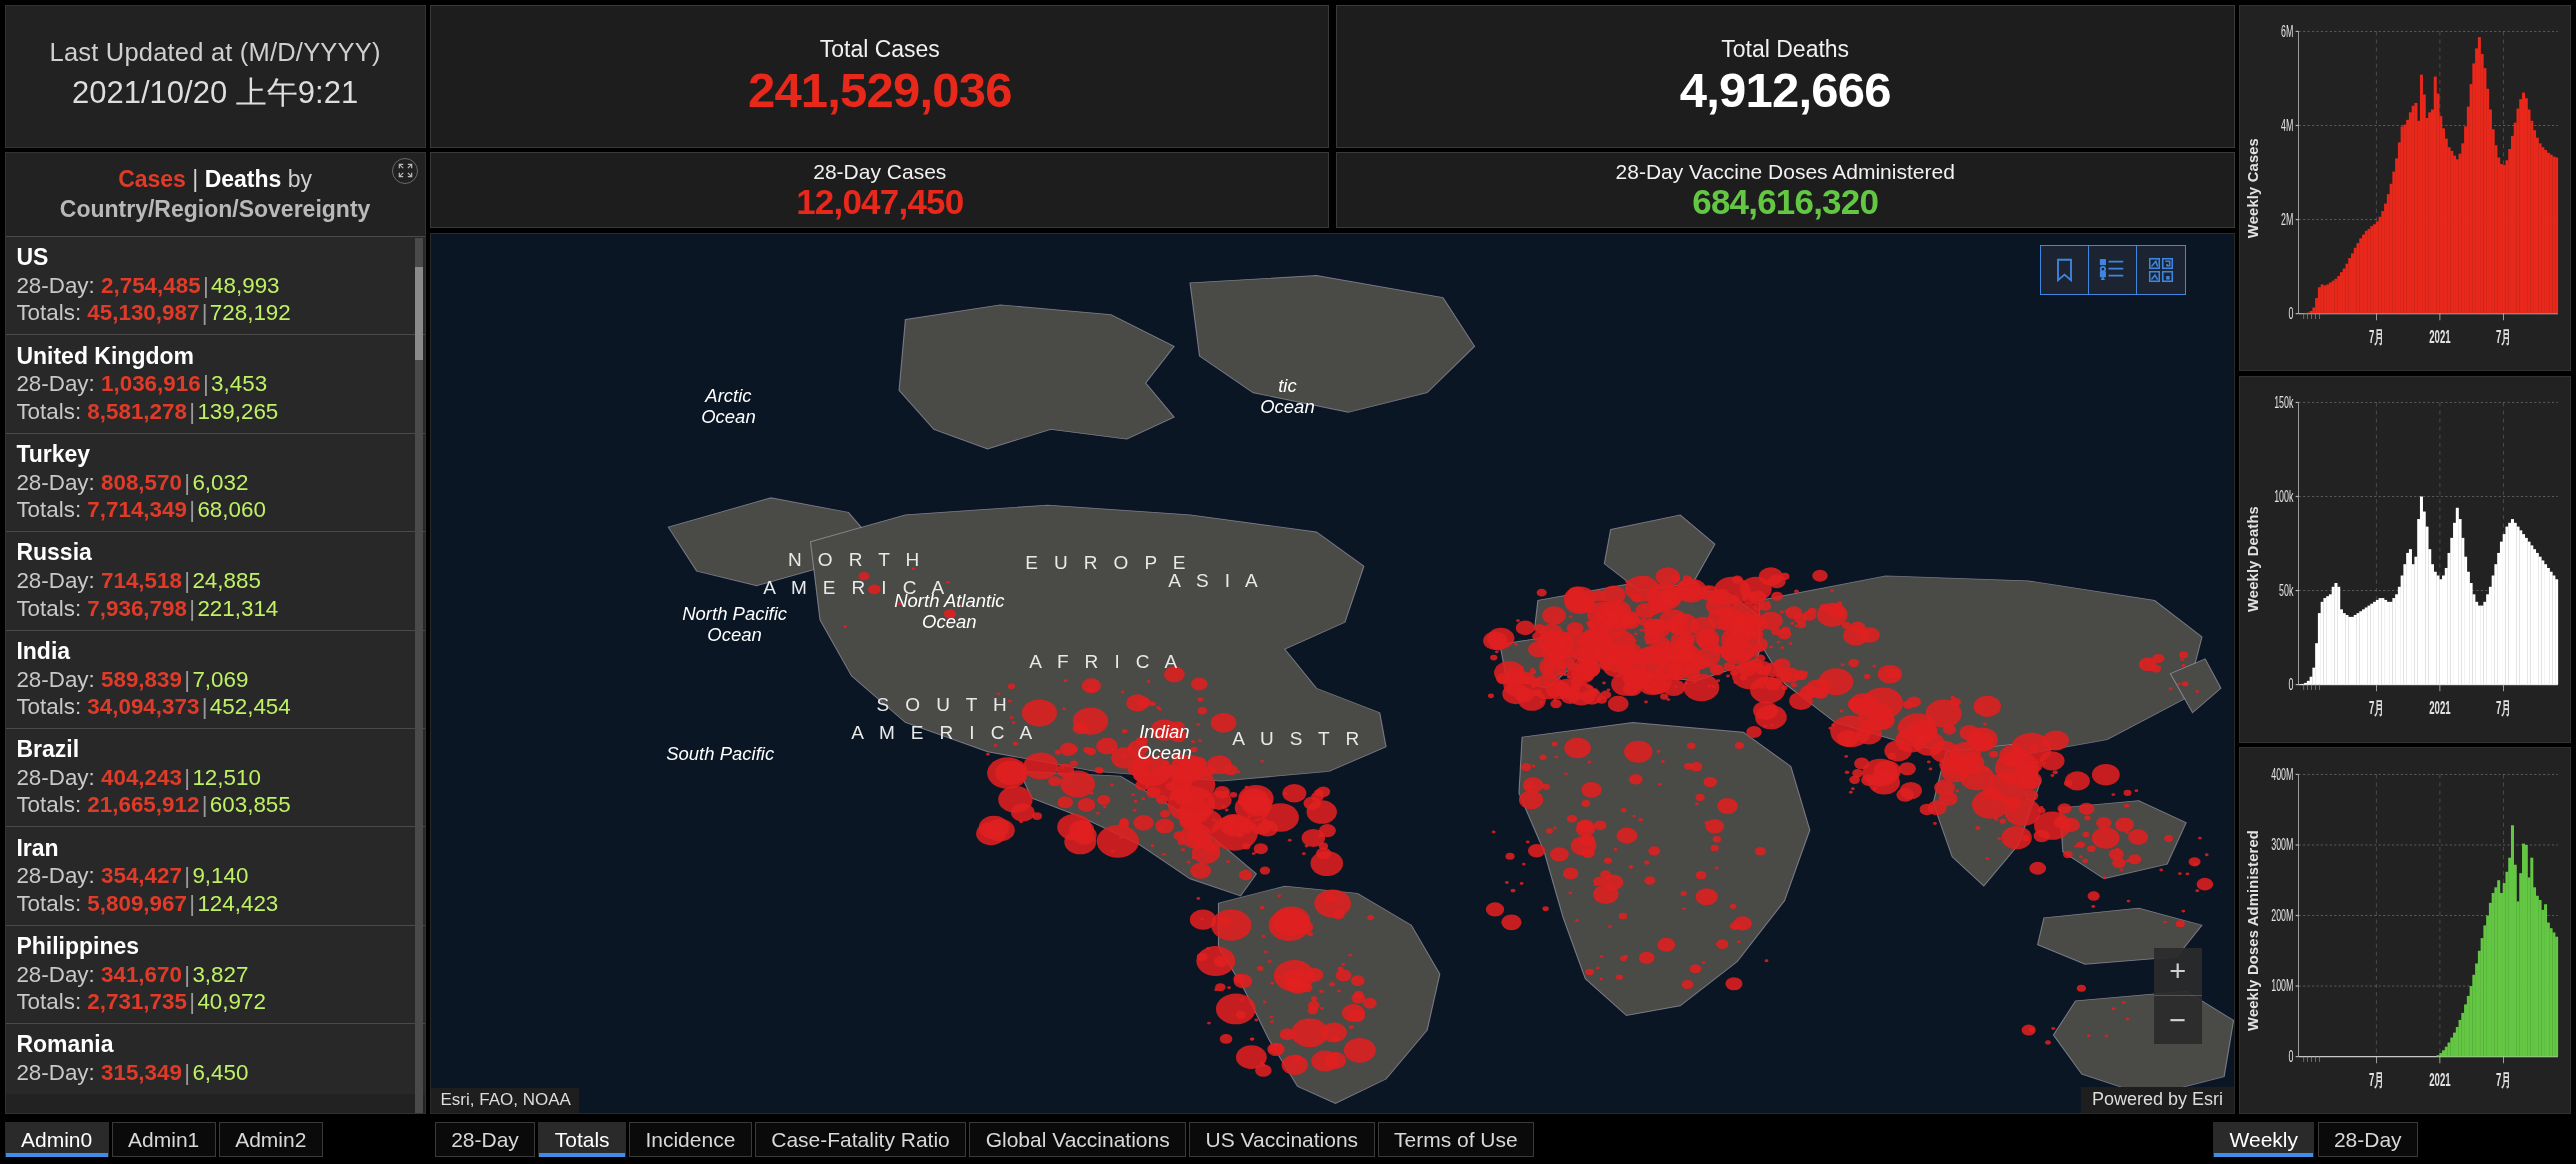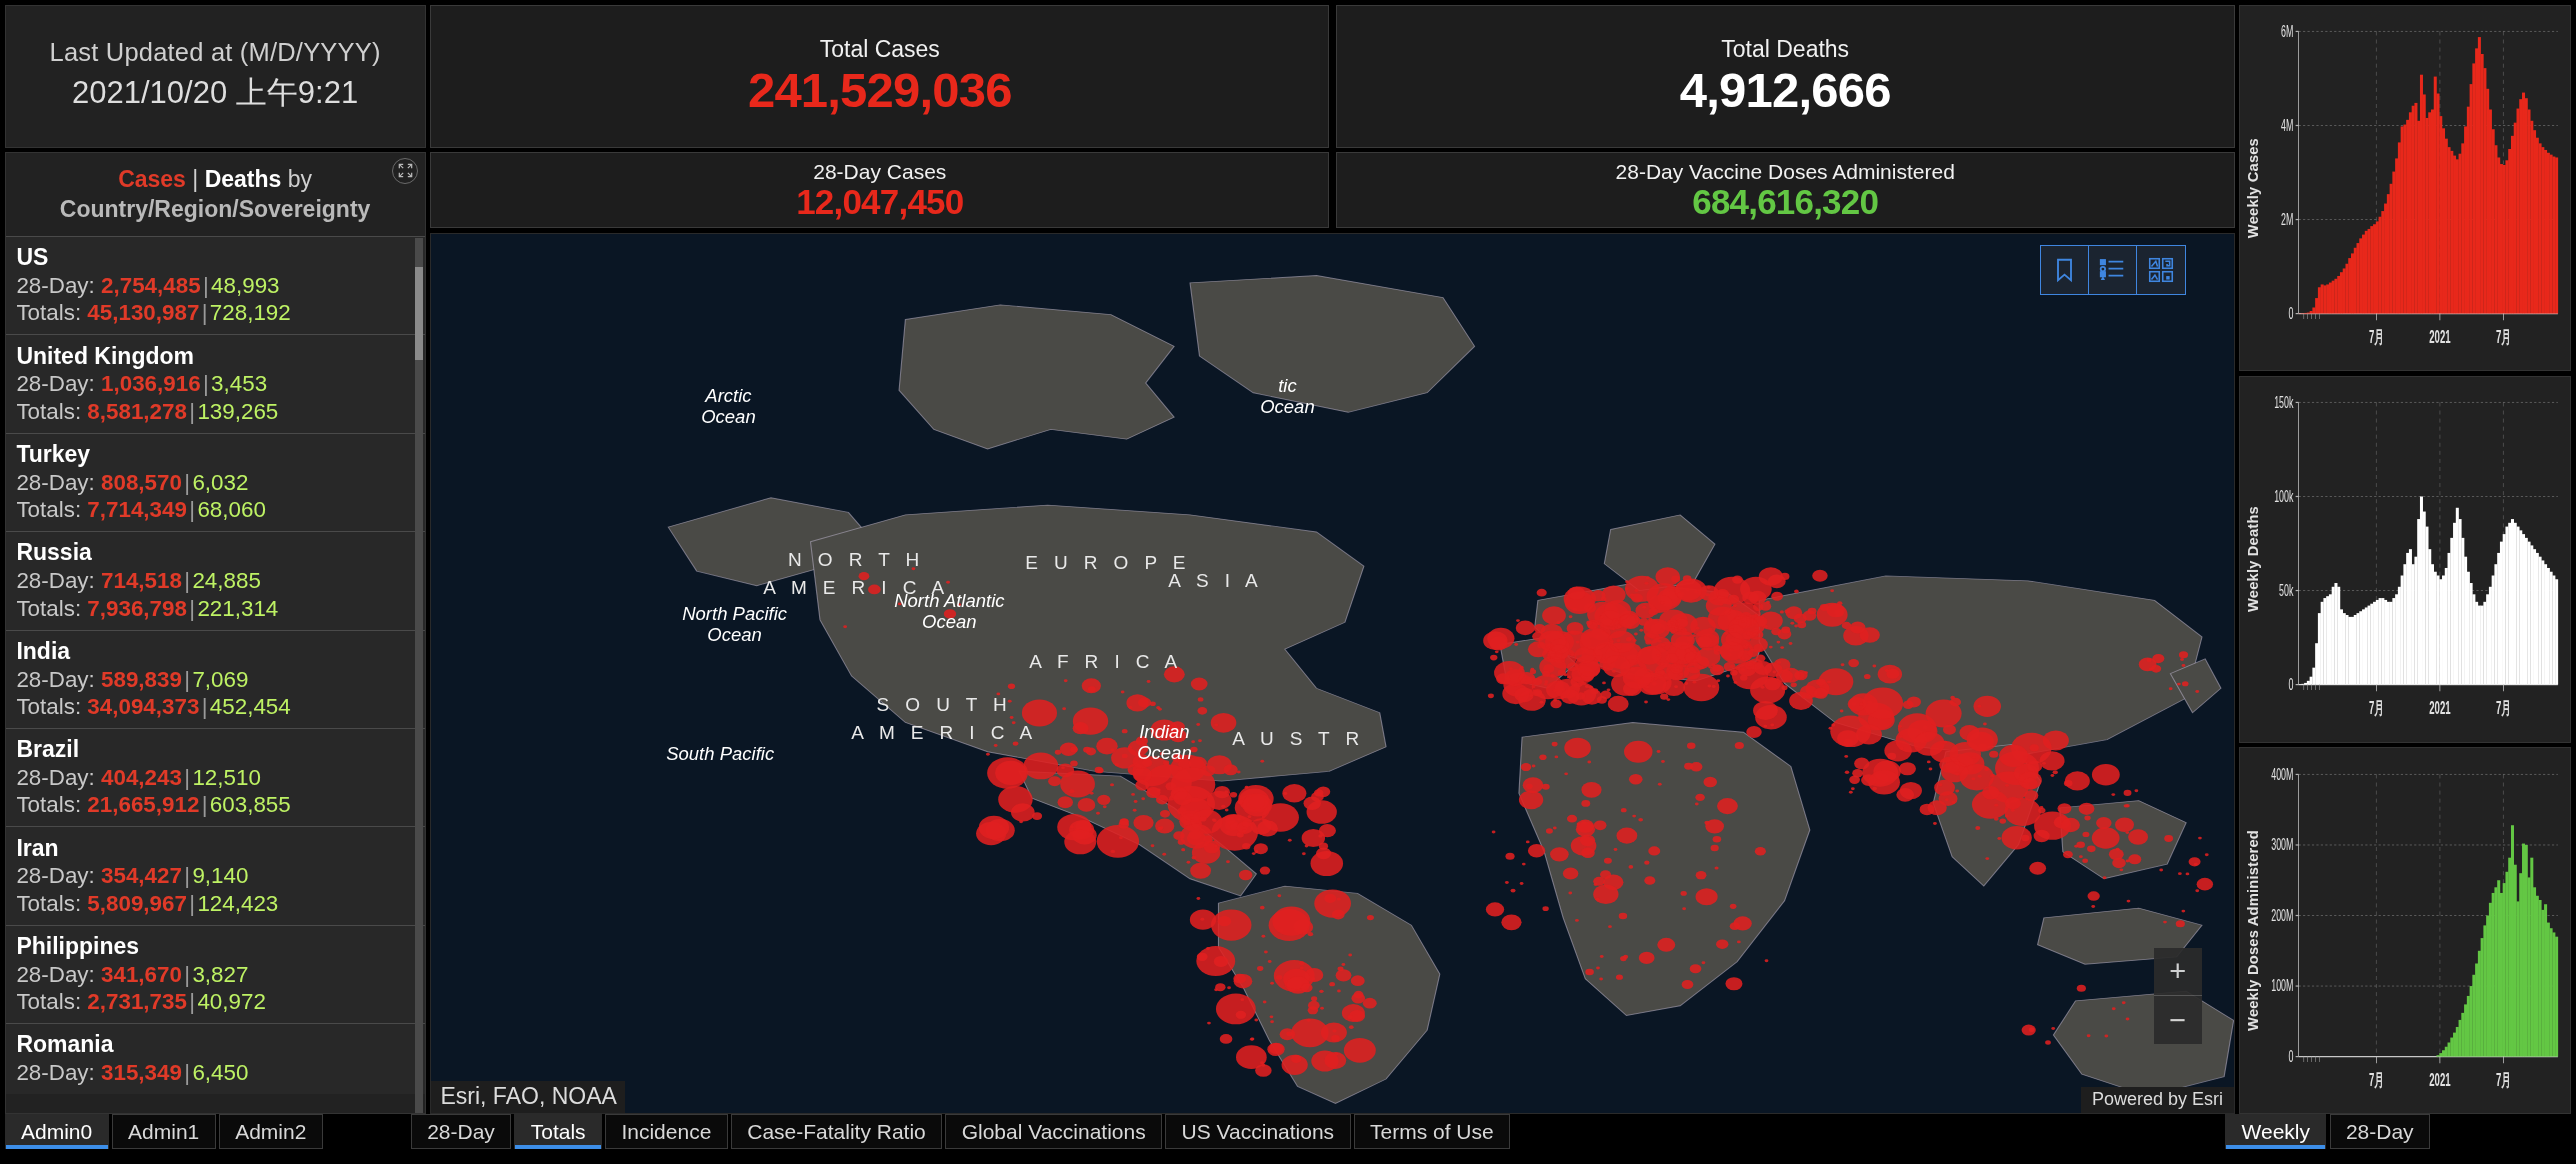--- a/index.html
+++ b/index.html
@@ -84,21 +84,21 @@
   }
   .map-tool:last-child{ border-right:none; }
   .zoom-ctrl{
     position:absolute; right:32px; bottom:69px; width:48px; background:#2b2b2b; z-index:6;
     display:flex; flex-direction:column; opacity:.92;
   }
   .zoom-btn{ height:48px; display:flex; align-items:center; justify-content:center; color:#e0e0e0; font-size:29px; font-weight:300; }
   .zoom-btn.plus{ border-bottom:0.8px solid #585858; }
   .map-attrib{
     position:absolute; left:0; bottom:0; background:#1e1e1e; color:#dcdcdc;
-    font-size:23px; padding:2.3px 7.7px 3.1px 9.3px; z-index:5;
+    font-size:17px; padding:2.3px 7.7px 3.1px 9.3px; z-index:5;
   }
   .map-esri{
     position:absolute; right:0; bottom:0; background:#1e1e1e; color:#dcdcdc;
     font-size:18px; padding:2.3px 10.8px 3.1px 10.8px; z-index:5;
   }
 
   
   .right-col{ width:332px; display:flex; flex-direction:column; gap:4.6px; min-height:0; }
   .chart-card{ flex:1; background:#222222; border:0.8px solid #333; position:relative; min-height:0; }
   .chart-inner{ position:absolute; inset:0; display:flex; }
@@ -106,21 +106,21 @@
     width:26px; display:flex; align-items:center; justify-content:center;
   }
   .y-axis-title span{
     writing-mode:vertical-rl; transform:rotate(180deg);
     font-size:14.7px; color:#e2e2e2; font-weight:bold; white-space:nowrap; letter-spacing:0.2px;
   }
   .chart-plotarea{ flex:1; position:relative; padding:12.3px 7.7px 3.1px 0; }
   .chart-svg{ width:100%; height:100%; display:block; }
 
   
-  .tabbar{ height:51px; display:flex; align-items:flex-start; background:#000; padding:0 0 0 4.6px; gap:7px; }
+  .tabbar{ height:51px; display:flex; align-items:center; background:#000; padding:0 0 0 4.6px; gap:19px; }
   .tabgroup{ display:flex; align-items:flex-end; gap:3.1px; }
   .tab{
     height:35px; padding:0 15.4px; display:flex; align-items:center; justify-content:center;
     background:#0a0a0a; border:0.8px solid #3a3a3a; color:#d8d8d8; font-size:21px; position:relative;
   }
   .tab.active{ background:#2a2a2a; border-color:#2a2a2a; color:#ffffff; }
   .tab.active::after{
     content:""; position:absolute; left:0; right:0; bottom:-0.8px; height:3.9px; background:#3d8ee8;
   }
   .tabspacer{ width:74px; }

